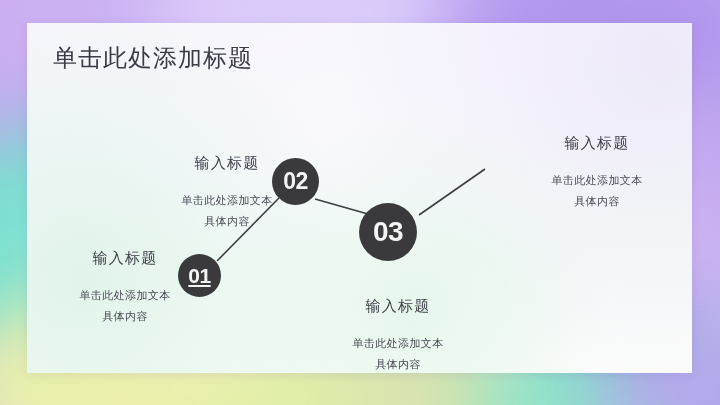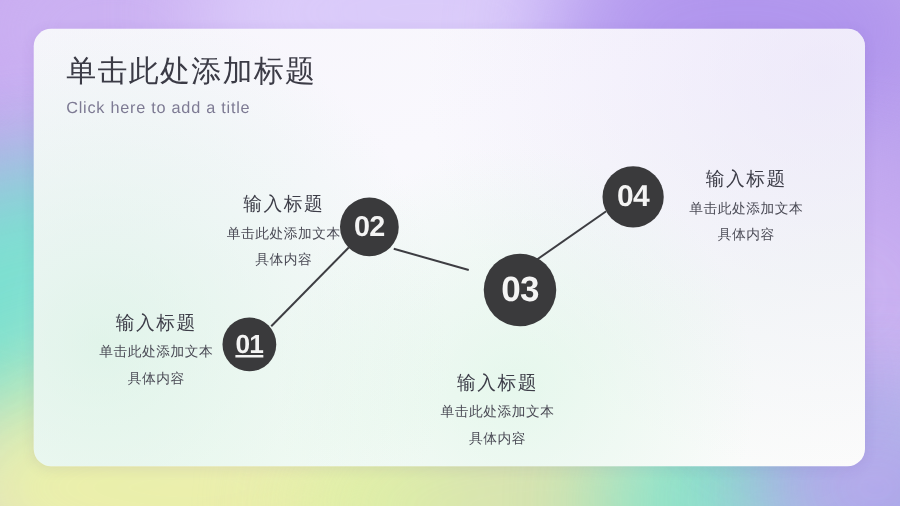--- a/index.html
+++ b/index.html
@@ -25,21 +25,21 @@
   .b8{left:560px;top:120px;width:240px;height:230px;background:#cbb0f2;opacity:.75;}
   .b9{left:600px;top:310px;width:200px;height:160px;background:#b79bee;opacity:.85;}
   .swirl{position:absolute;border-radius:50%;filter:blur(26px);
          border:16px solid rgba(255,255,255,.35);}
   .s1{left:40px;top:150px;width:260px;height:180px;}
   .s2{left:470px;top:190px;width:240px;height:200px;border-color:rgba(255,255,255,.28);}
 
   
   #card{position:absolute;left:27px;top:23px;width:665px;height:350px;
         background:linear-gradient(160deg,#f7f5fc 0%,#f9f8fd 35%,#f6fbf7 70%,#fbfbfb 100%);
-        box-shadow:0 2px 10px rgba(90,60,150,.10);overflow:hidden;border-radius:14px;}
+        box-shadow:0 2px 10px rgba(90,60,150,.10);overflow:hidden;}
   #card .tint{position:absolute;inset:0;
         background:radial-gradient(circle at 8% 72%, rgba(206,240,220,.55) 0%, rgba(206,240,220,0) 42%),
                    radial-gradient(circle at 58% 82%, rgba(214,243,226,.5) 0%, rgba(214,243,226,0) 40%),
                    radial-gradient(circle at 95% 10%, rgba(226,216,248,.45) 0%, rgba(226,216,248,0) 45%);}
 
   
   .title-wrap{position:absolute;left:26px;top:22px;}
   .title-cn{font-size:24px;color:#3b3b46;letter-spacing:1px;line-height:1.1;white-space:nowrap;}
   .title-en{margin-top:7px;font-size:13px;color:#7d7a93;letter-spacing:.6px;white-space:nowrap;}
 
@@ -48,21 +48,21 @@
 
   
   .node{position:absolute;border-radius:50%;background:#3a3a3c;
         display:flex;align-items:center;justify-content:center;
         color:#f4f4f4;font-weight:bold;letter-spacing:-.5px;}
 
   
   .cap{position:absolute;text-align:center;}
   .cap .h{font-size:15px;color:#3d3d48;letter-spacing:1.2px;white-space:nowrap;margin-top:10px;}
   .cap .l1,.cap .l2{font-size:11px;color:#4a4a55;letter-spacing:.4px;white-space:nowrap;}
-  .cap .l1{margin-top:6px;}
+  .cap .l1{margin-top:20px;}
   .cap .l2{margin-top:6px;}
 </style>
 </head>
 <body>
 
 <div id="slide">
 
   <div class="bg">
     <div class="base"></div>
     <div class="blob b7"></div>
@@ -76,40 +76,36 @@
     <div class="blob b9"></div>
     <div class="swirl s1"></div>
     <div class="swirl s2"></div>
   </div>
 
   <div id="card">
     <div class="tint"></div>
 
     <div class="title-wrap">
       <div class="title-cn">单击此处添加标题</div>
-      <div class="title-en">Click here to add a title</div>
     </div>
 
     <svg class="lines" viewBox="0 0 665 350">
       <line x1="190" y1="238" x2="252" y2="175" stroke="#3d3d42" stroke-width="1.6"></line>
       <line x1="288" y1="176" x2="348" y2="193" stroke="#3d3d42" stroke-width="1.6"></line>
       <line x1="392" y1="192" x2="458" y2="146" stroke="#3d3d42" stroke-width="1.6"></line>
     </svg>
 
     <div class="node" style="left:151px;top:231px;width:43px;height:43px;font-size:21px;text-decoration:underline;">
       <span>01</span>
     </div>
     <div class="node" style="left:245px;top:135px;width:47px;height:47px;font-size:23px;">
       <span>02</span>
     </div>
-    <div class="node" style="left:360px;top:180px;width:58px;height:58px;font-size:28px;text-align:center;">
+    <div class="node" style="left:332px;top:180px;width:58px;height:58px;font-size:28px;text-align:center;">
       <span>03</span>
-    </div>
-    <div class="node" style="left:455px;top:110px;width:49px;height:49px;font-size:24px;">
-      <span>04</span>
     </div>
 
     <div class="cap" style="left:8px;top:216px;width:180px;">
       <div class="h">输入标题</div>
       <div class="l1">单击此处添加文本</div>
       <div class="l2">具体内容</div>
     </div>
 
     <div class="cap" style="left:110px;top:121px;width:180px;">
       <div class="h">输入标题</div>

